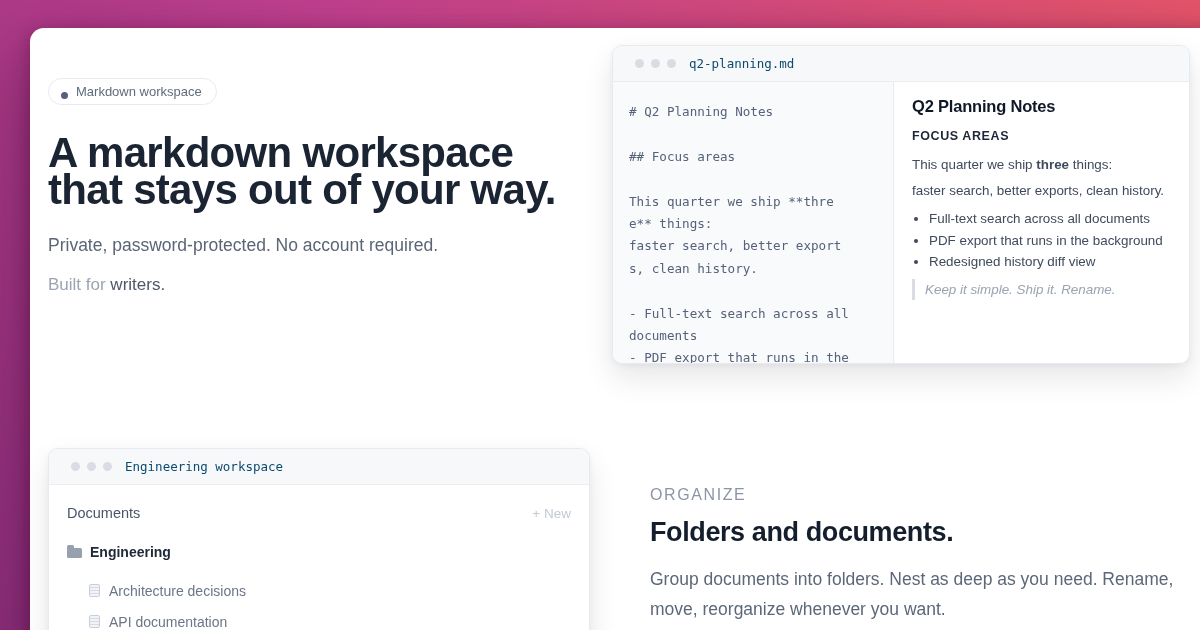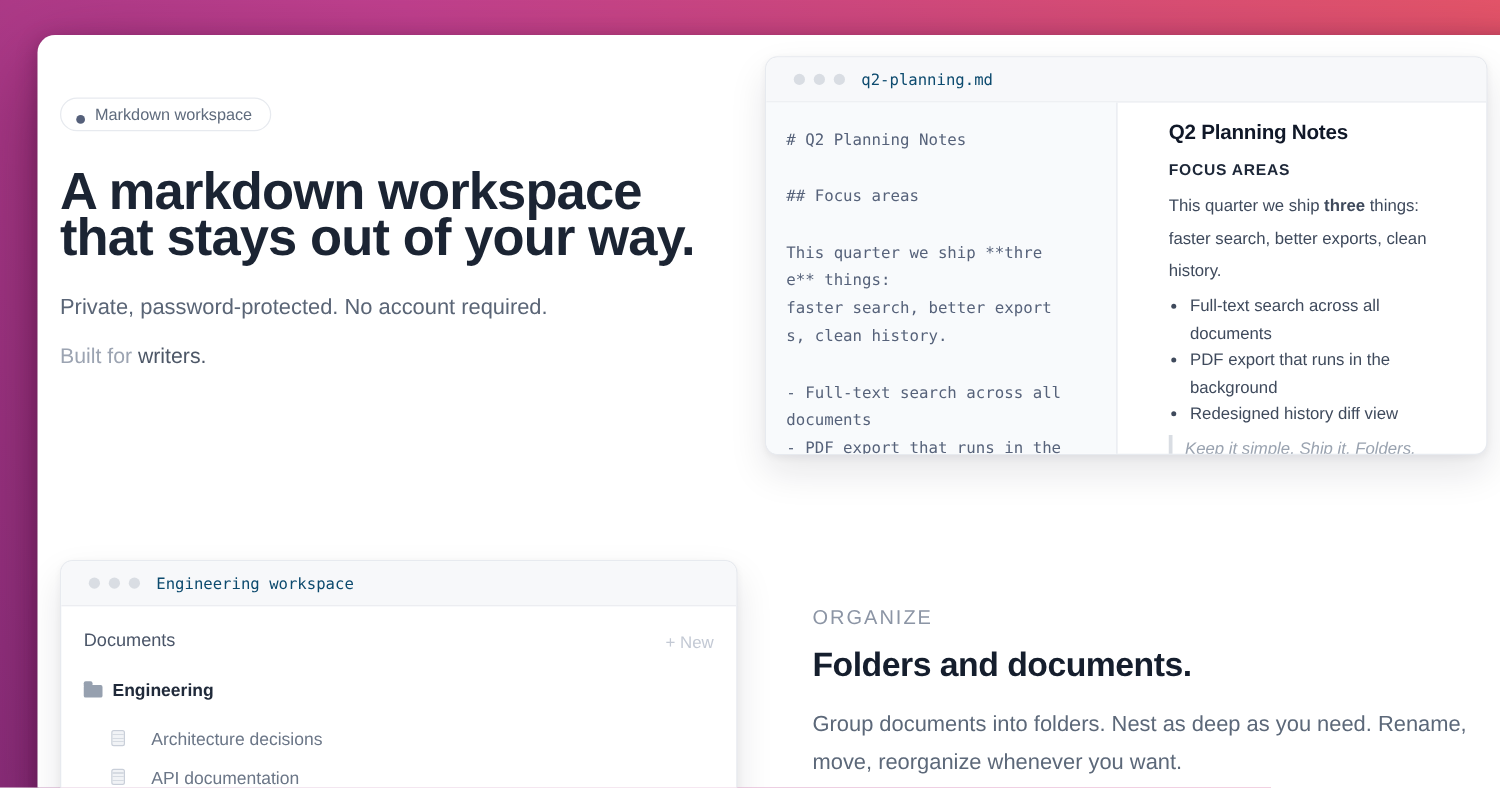--- a/index.html
+++ b/index.html
@@ -51,21 +51,21 @@
   .dots { display: flex; gap: 7px; }
   .dots i { width: 9px; height: 9px; border-radius: 50%; background: #d9dde3; }
   .titlebar .wtitle {
     margin-left: 13px;
     font-family: "DejaVu Sans Mono", monospace;
     font-size: 12.5px; color: #0c4a6e;
   }
 
   
   .editor { left: 582px; top: 17px; width: 578px; height: 319px; }
-  .split { display: flex; height: 282px; gap: 23px; }
+  .split { display: flex; height: 282px; }
   .source-pane {
     width: 281px; background: #f8fafc; border-right: 1px solid #e7eaef;
     padding: 19px 14px 0 16px;
     font-family: "DejaVu Sans Mono", monospace;
     font-size: 12.6px; line-height: 22.4px; color: #56627a;
     overflow: hidden; white-space: pre;
   }
   .code-line { min-height: 22.4px; }
   .preview-pane { flex: 1; padding: 15px 16px 0 18px; overflow: hidden; }
   .preview-pane h3 { font-size: 16.5px; font-weight: 700; color: #101828; letter-spacing: -0.2px; }
@@ -87,21 +87,21 @@
   .docs-row {
     display: flex; justify-content: space-between; align-items: center;
     padding: 20px 18px 0 18px;
   }
   .docs-row .label { font-size: 14.5px; color: #4a5568; }
   .docs-row .new-btn { font-size: 13.5px; color: #c3c9d4; cursor: pointer; background: none; border: none; font-family: inherit; }
   .tree { margin-top: 23px; }
   .tree-row { display: flex; align-items: center; margin-bottom: 15px; }
   .folder-row { padding-left: 18px; }
   .folder-row .name { font-size: 14px; font-weight: 600; color: #202a3a; margin-left: 8px; }
-  .file-row { padding-left: 40px; margin-bottom: 0; height: 31px; gap: 12px; }
+  .file-row { padding-left: 40px; margin-bottom: 0; height: 31px; }
   .file-row .name { font-size: 14px; color: #6b7687; margin-left: 9px; }
   .folder-icon {
     position: relative; width: 15px; height: 10px;
     background: #96a0af; border-radius: 1.5px; margin-top: 2px;
   }
   .folder-icon::before {
     content: ""; position: absolute; left: 0; top: -3px;
     width: 7px; height: 4px; background: #96a0af; border-radius: 1.5px 1.5px 0 0;
   }
   .doc-icon {
@@ -153,21 +153,21 @@
         <div class="kicker">FOCUS AREAS</div>
         <p class="intro">
             <span class="l"><span>This quarter we ship </span><b>three</b><span> things:</span></span>
             <span class="l">faster search, better exports, clean history.</span>
           </p>
         <ul>
             <li>Full-text search across all documents</li>
             <li>PDF export that runs in the background</li>
             <li>Redesigned history diff view</li>
           </ul>
-        <blockquote>Keep it simple. Ship it. Folders.</blockquote>
+        <blockquote>Keep it simple. Ship it. Rename.</blockquote>
       </div>
     </div>
   </div>
 
   <div class="window workspace">
     <div class="titlebar">
       <span class="dots">
           <i></i>
           <i></i>
           <i></i>

